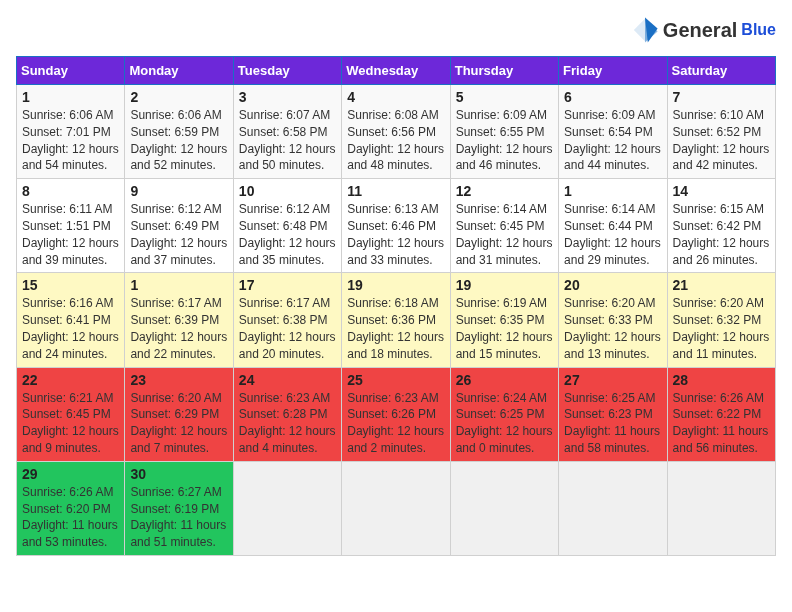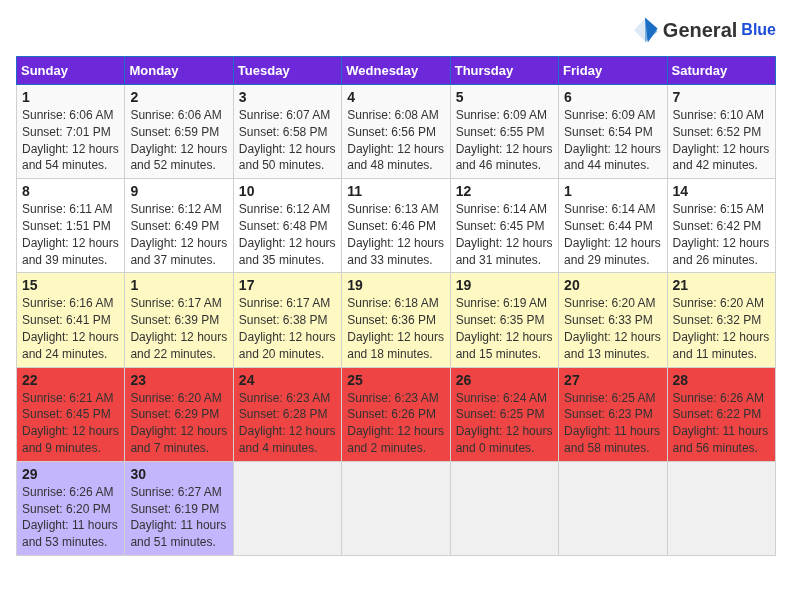--- a/index.html
+++ b/index.html
@@ -283,21 +283,21 @@
 Sunset: 6:23 PM
 Daylight: 11 hours and 58 minutes.</div>
         </td>
         <td>
           <span class="day-number">28</span>
           <div class="day-info" style="white-space: pre-line;">Sunrise: 6:26 AM
 Sunset: 6:22 PM
 Daylight: 11 hours and 56 minutes.</div>
         </td>
       </tr>
-      <tr style="background-color: #c4b5fd;">
+      <tr style="background-color: #22c55e;">
         <td>
           <span class="day-number">29</span>
           <div class="day-info" style="white-space: pre-line;">Sunrise: 6:26 AM
 Sunset: 6:20 PM
 Daylight: 11 hours and 53 minutes.</div>
         </td>
         <td>
           <span class="day-number">30</span>
           <div class="day-info" style="white-space: pre-line;">Sunrise: 6:27 AM
 Sunset: 6:19 PM

